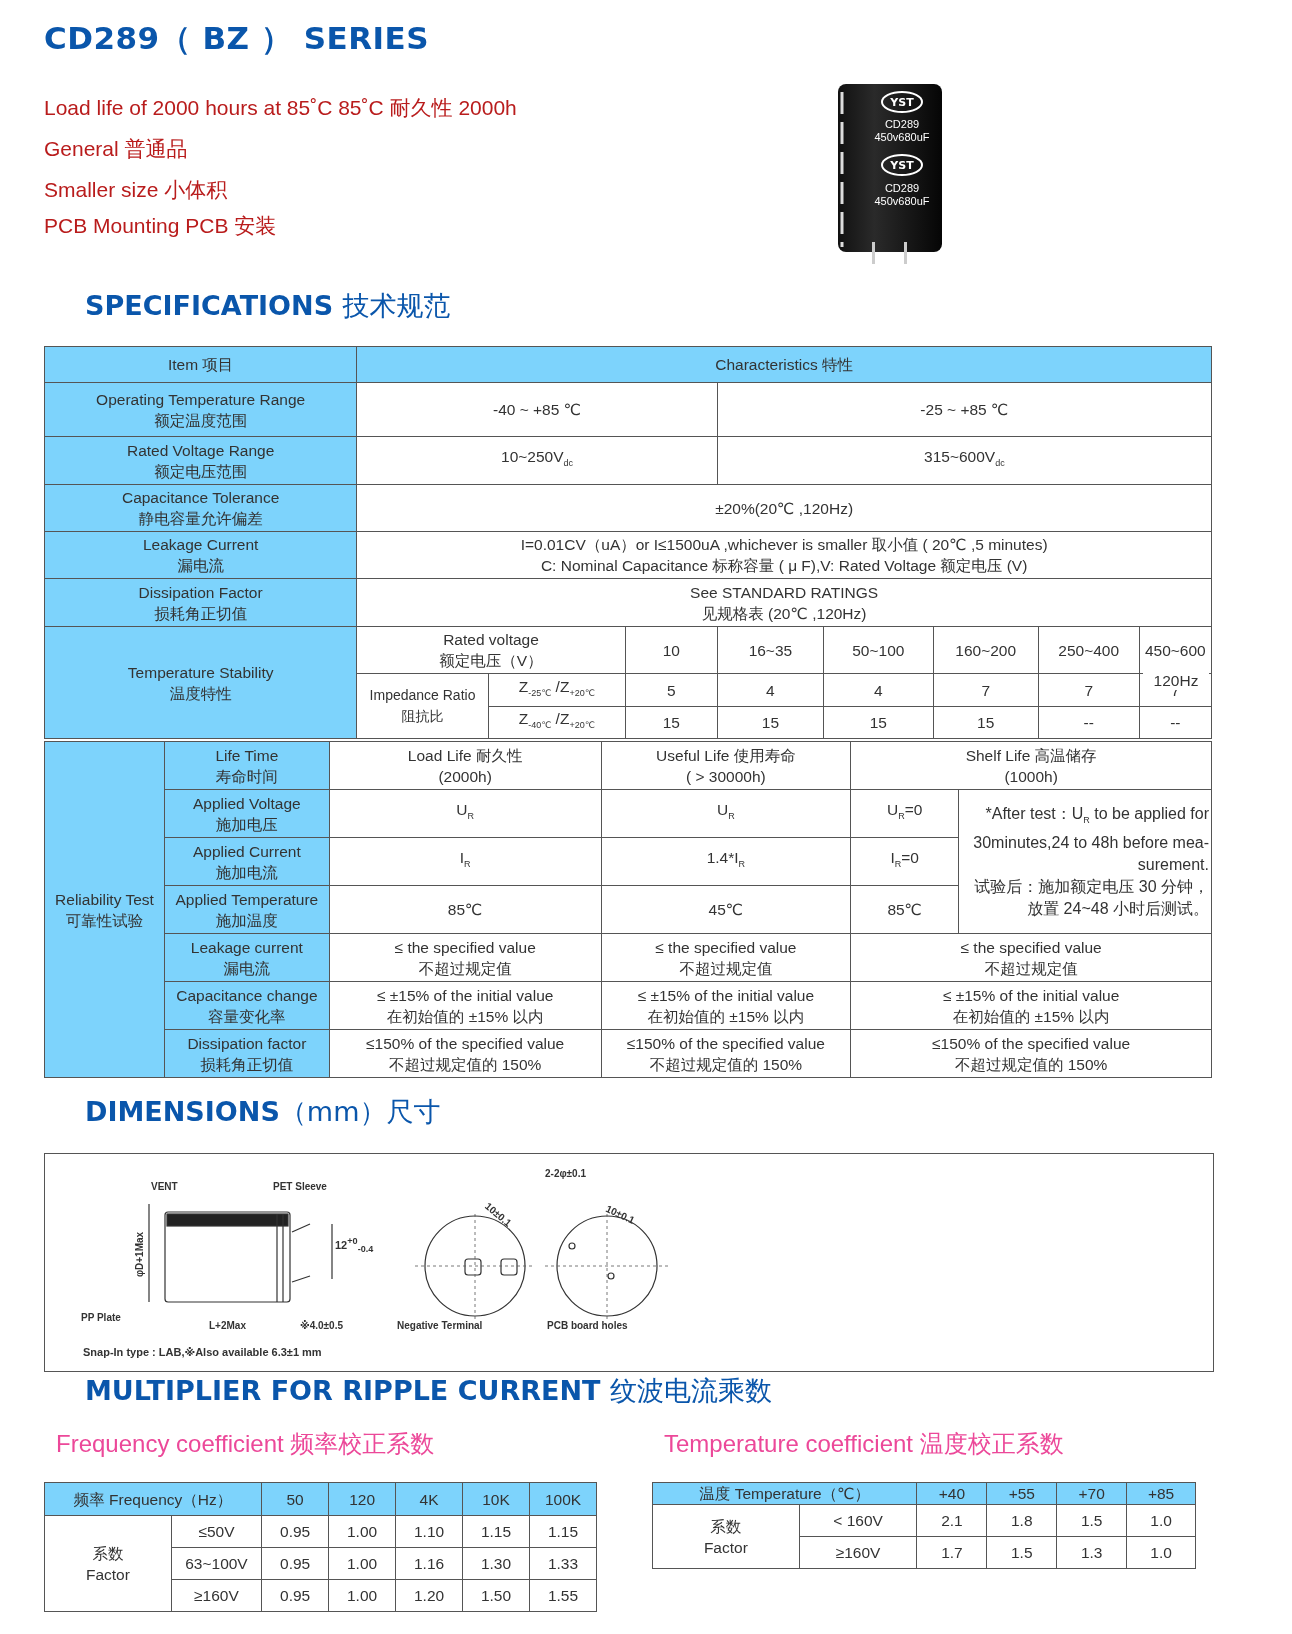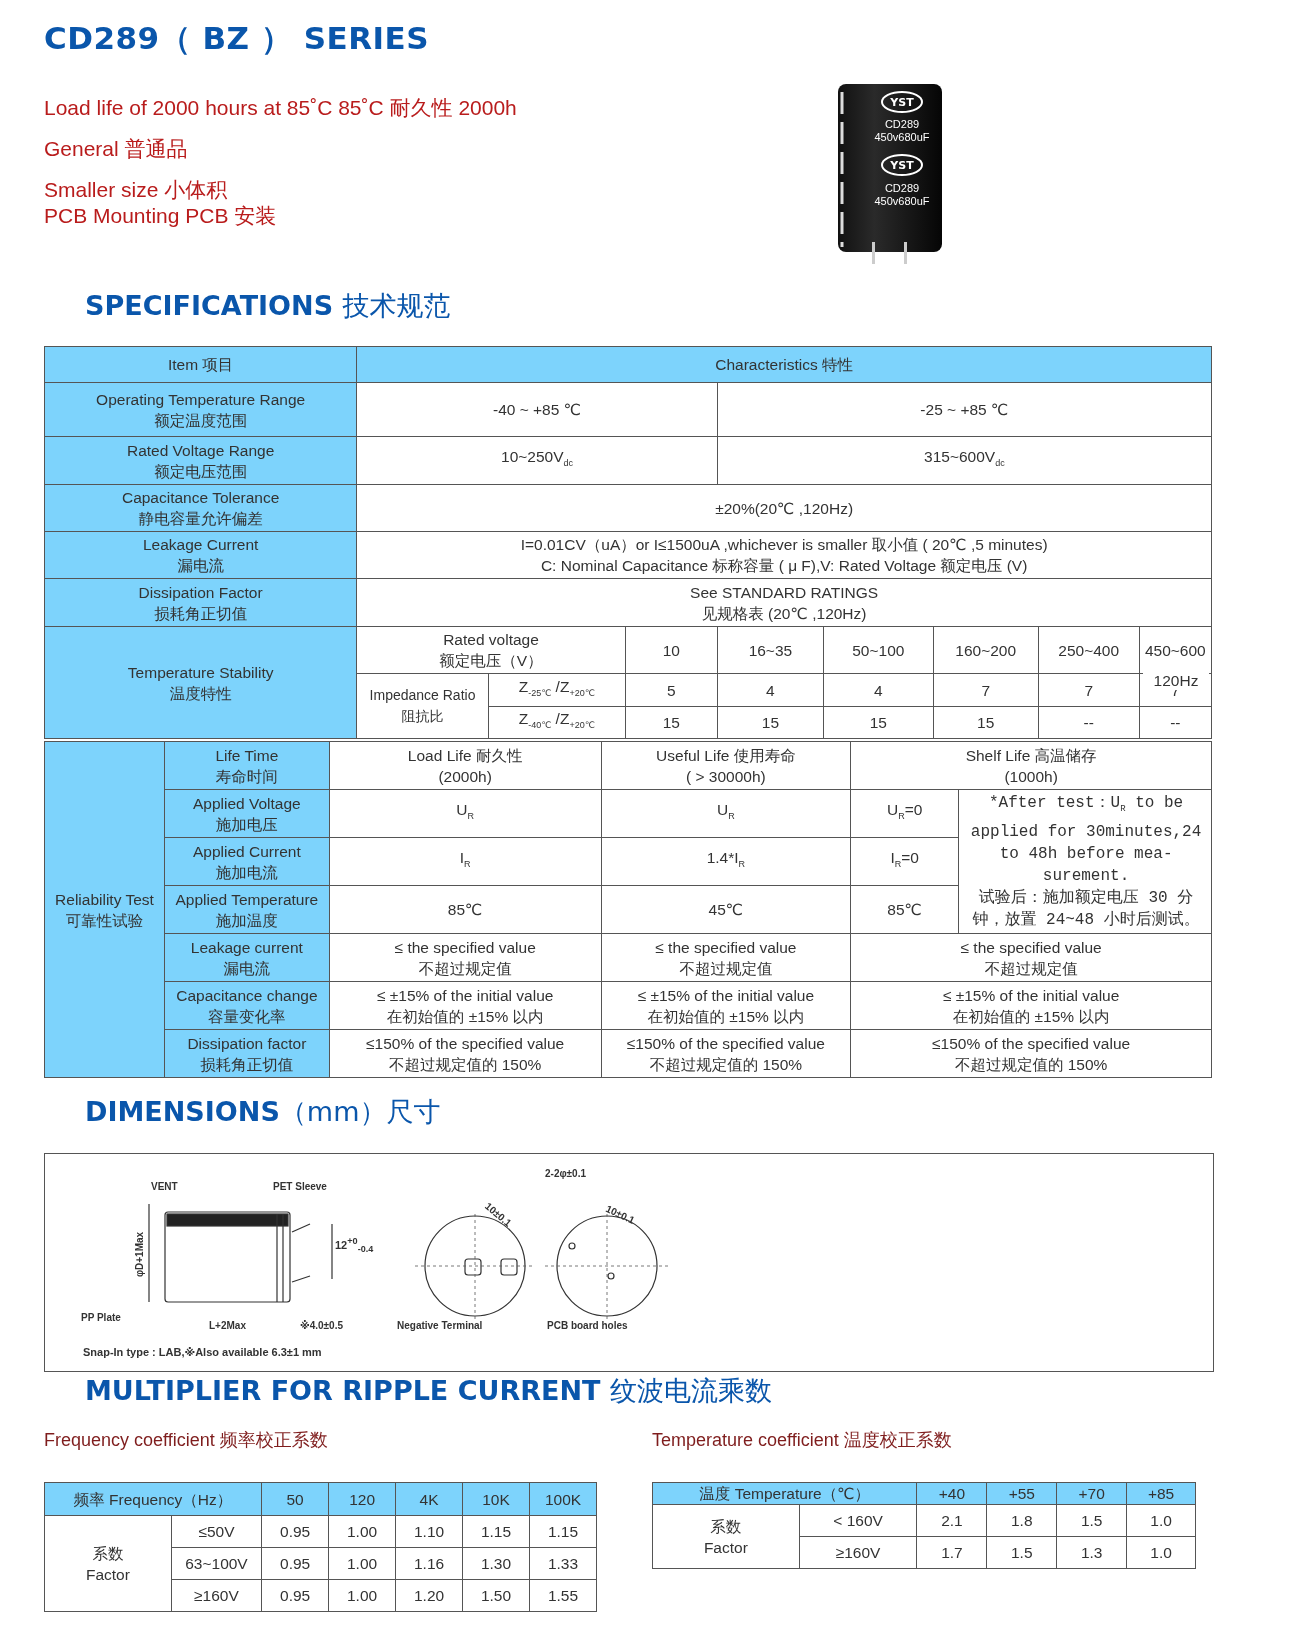--- a/index.html
+++ b/index.html
@@ -2,37 +2,37 @@
 <html><head>
 <meta charset="utf-8">
 <style>
   html,body{margin:0;padding:0;background:#fff;}
   body{width:1292px;height:1634px;position:relative;font-family:"Liberation Sans","DejaVu Sans",sans-serif;color:#231f20;overflow:hidden;}
   .abs{position:absolute;}
   .title{left:44px;top:18px;font-size:31px;font-weight:bold;color:#0a56ab;letter-spacing:0.5px;font-family:"DejaVu Sans","Liberation Sans",sans-serif;}
   .feat{left:44px;font-size:21px;color:#b91c1c;}
   .section{left:44px;font-size:27px;font-weight:bold;color:#0a56ab;font-family:"DejaVu Sans","Liberation Sans",sans-serif;margin-left:41px;}
   .section .cn{font-weight:normal;}
-  .sub{font-size:18px;color:#7f1d1d;}
+  .sub{font-size:24px;color:#ec4899;margin-left:12px;}
   table{border-collapse:collapse;position:absolute;font-size:15.5px;color:#333;}
   td{border:1.5px solid #555;text-align:center;vertical-align:middle;padding:0 2px;line-height:21px;}
   td.h{background:#7dd3fc;}
   sub{font-size:9px;}
-  .note{text-align:center;padding-left:4px;font-size:16px;line-height:22px;font-family:Liberation Mono, monospace;}
+  .note{text-align:right;padding-left:4px;font-size:16px;line-height:22px;}
   .dimbox{left:44px;top:1153px;width:1168px;height:217px;border:1.5px solid #555;}
   .lbl{font-size:10px;font-weight:bold;color:#333;position:absolute;}
 </style>
 </head>
 <body>
 
 <div class="abs title">CD289（ BZ ） SERIES</div>
 <div class="abs feat" style="top:94px">Load life of 2000 hours at 85˚C     85˚C 耐久性 2000h</div>
 <div class="abs feat" style="top:135px">General 普通品</div>
 <div class="abs feat" style="top:176px">Smaller size 小体积</div>
-<div class="abs feat" style="top:202px">PCB Mounting  PCB 安装</div>
+<div class="abs feat" style="top:212px">PCB Mounting  PCB 安装</div>
 
 <div class="abs" style="left:836px;top:82px;width:108px;height:185px;">
   <svg width="108" height="185" viewBox="0 0 108 185">
     <defs>
         <linearGradient id="cg" x1="0" x2="1">
           <stop offset="0" stop-color="#111"></stop>
           <stop offset="0.35" stop-color="#2a2a2a"></stop>
           <stop offset="1" stop-color="#050505"></stop>
         </linearGradient>
       </defs>

